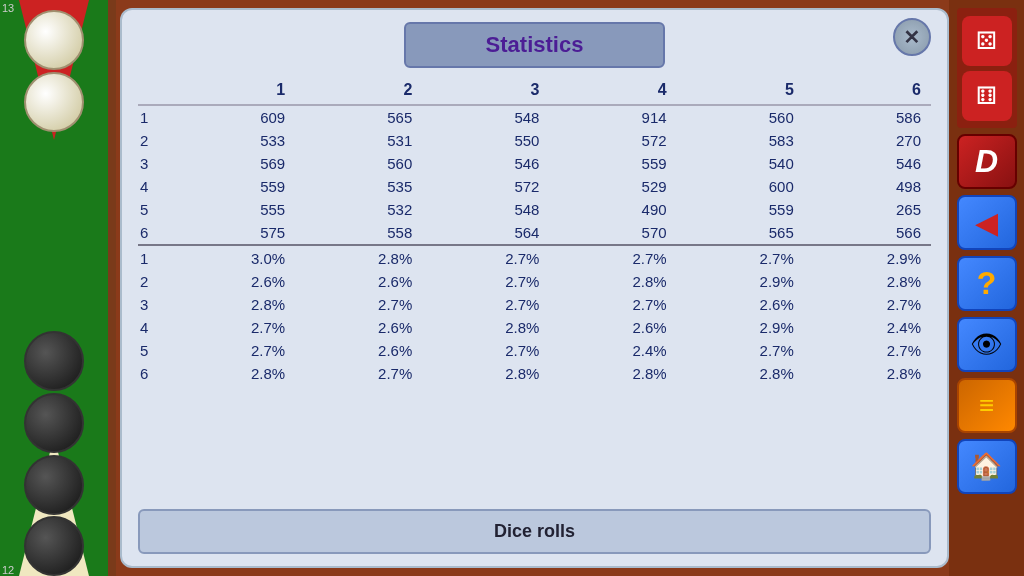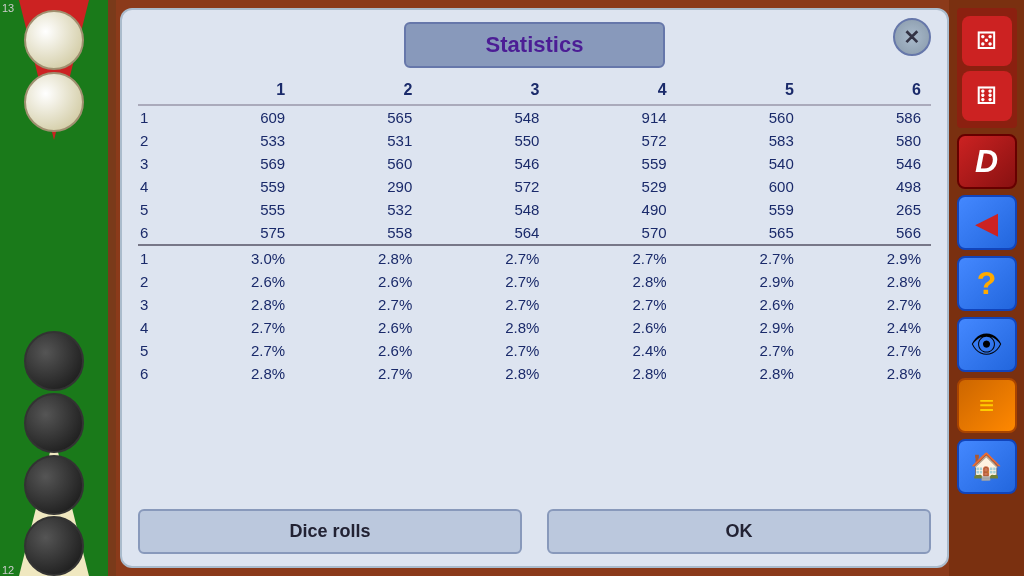--- a/index.html
+++ b/index.html
@@ -393,35 +393,35 @@
             <td>560</td>
             <td>586</td>
           </tr>
           <tr>
             <td>2</td>
             <td>533</td>
             <td>531</td>
             <td>550</td>
             <td>572</td>
             <td>583</td>
-            <td>580</td>
+            <td>270</td>
           </tr>
           <tr>
             <td>3</td>
             <td>569</td>
             <td>560</td>
             <td>546</td>
             <td>559</td>
             <td>540</td>
             <td>546</td>
           </tr>
           <tr>
             <td>4</td>
             <td>559</td>
-            <td>290</td>
+            <td>535</td>
             <td>572</td>
             <td>529</td>
             <td>600</td>
             <td>498</td>
           </tr>
           <tr>
             <td>5</td>
             <td>555</td>
             <td>532</td>
             <td>548</td>
@@ -491,15 +491,14 @@
             <td>2.8%</td>
             <td>2.8%</td>
             <td>2.8%</td>
           </tr>
         </tbody>
     </table>
   </div>
 
   <div class="dialog-footer">
     <button class="footer-btn">Dice rolls</button>
-    <button class="footer-btn">OK</button>
   </div>
 </div>
 
 </body></html>

